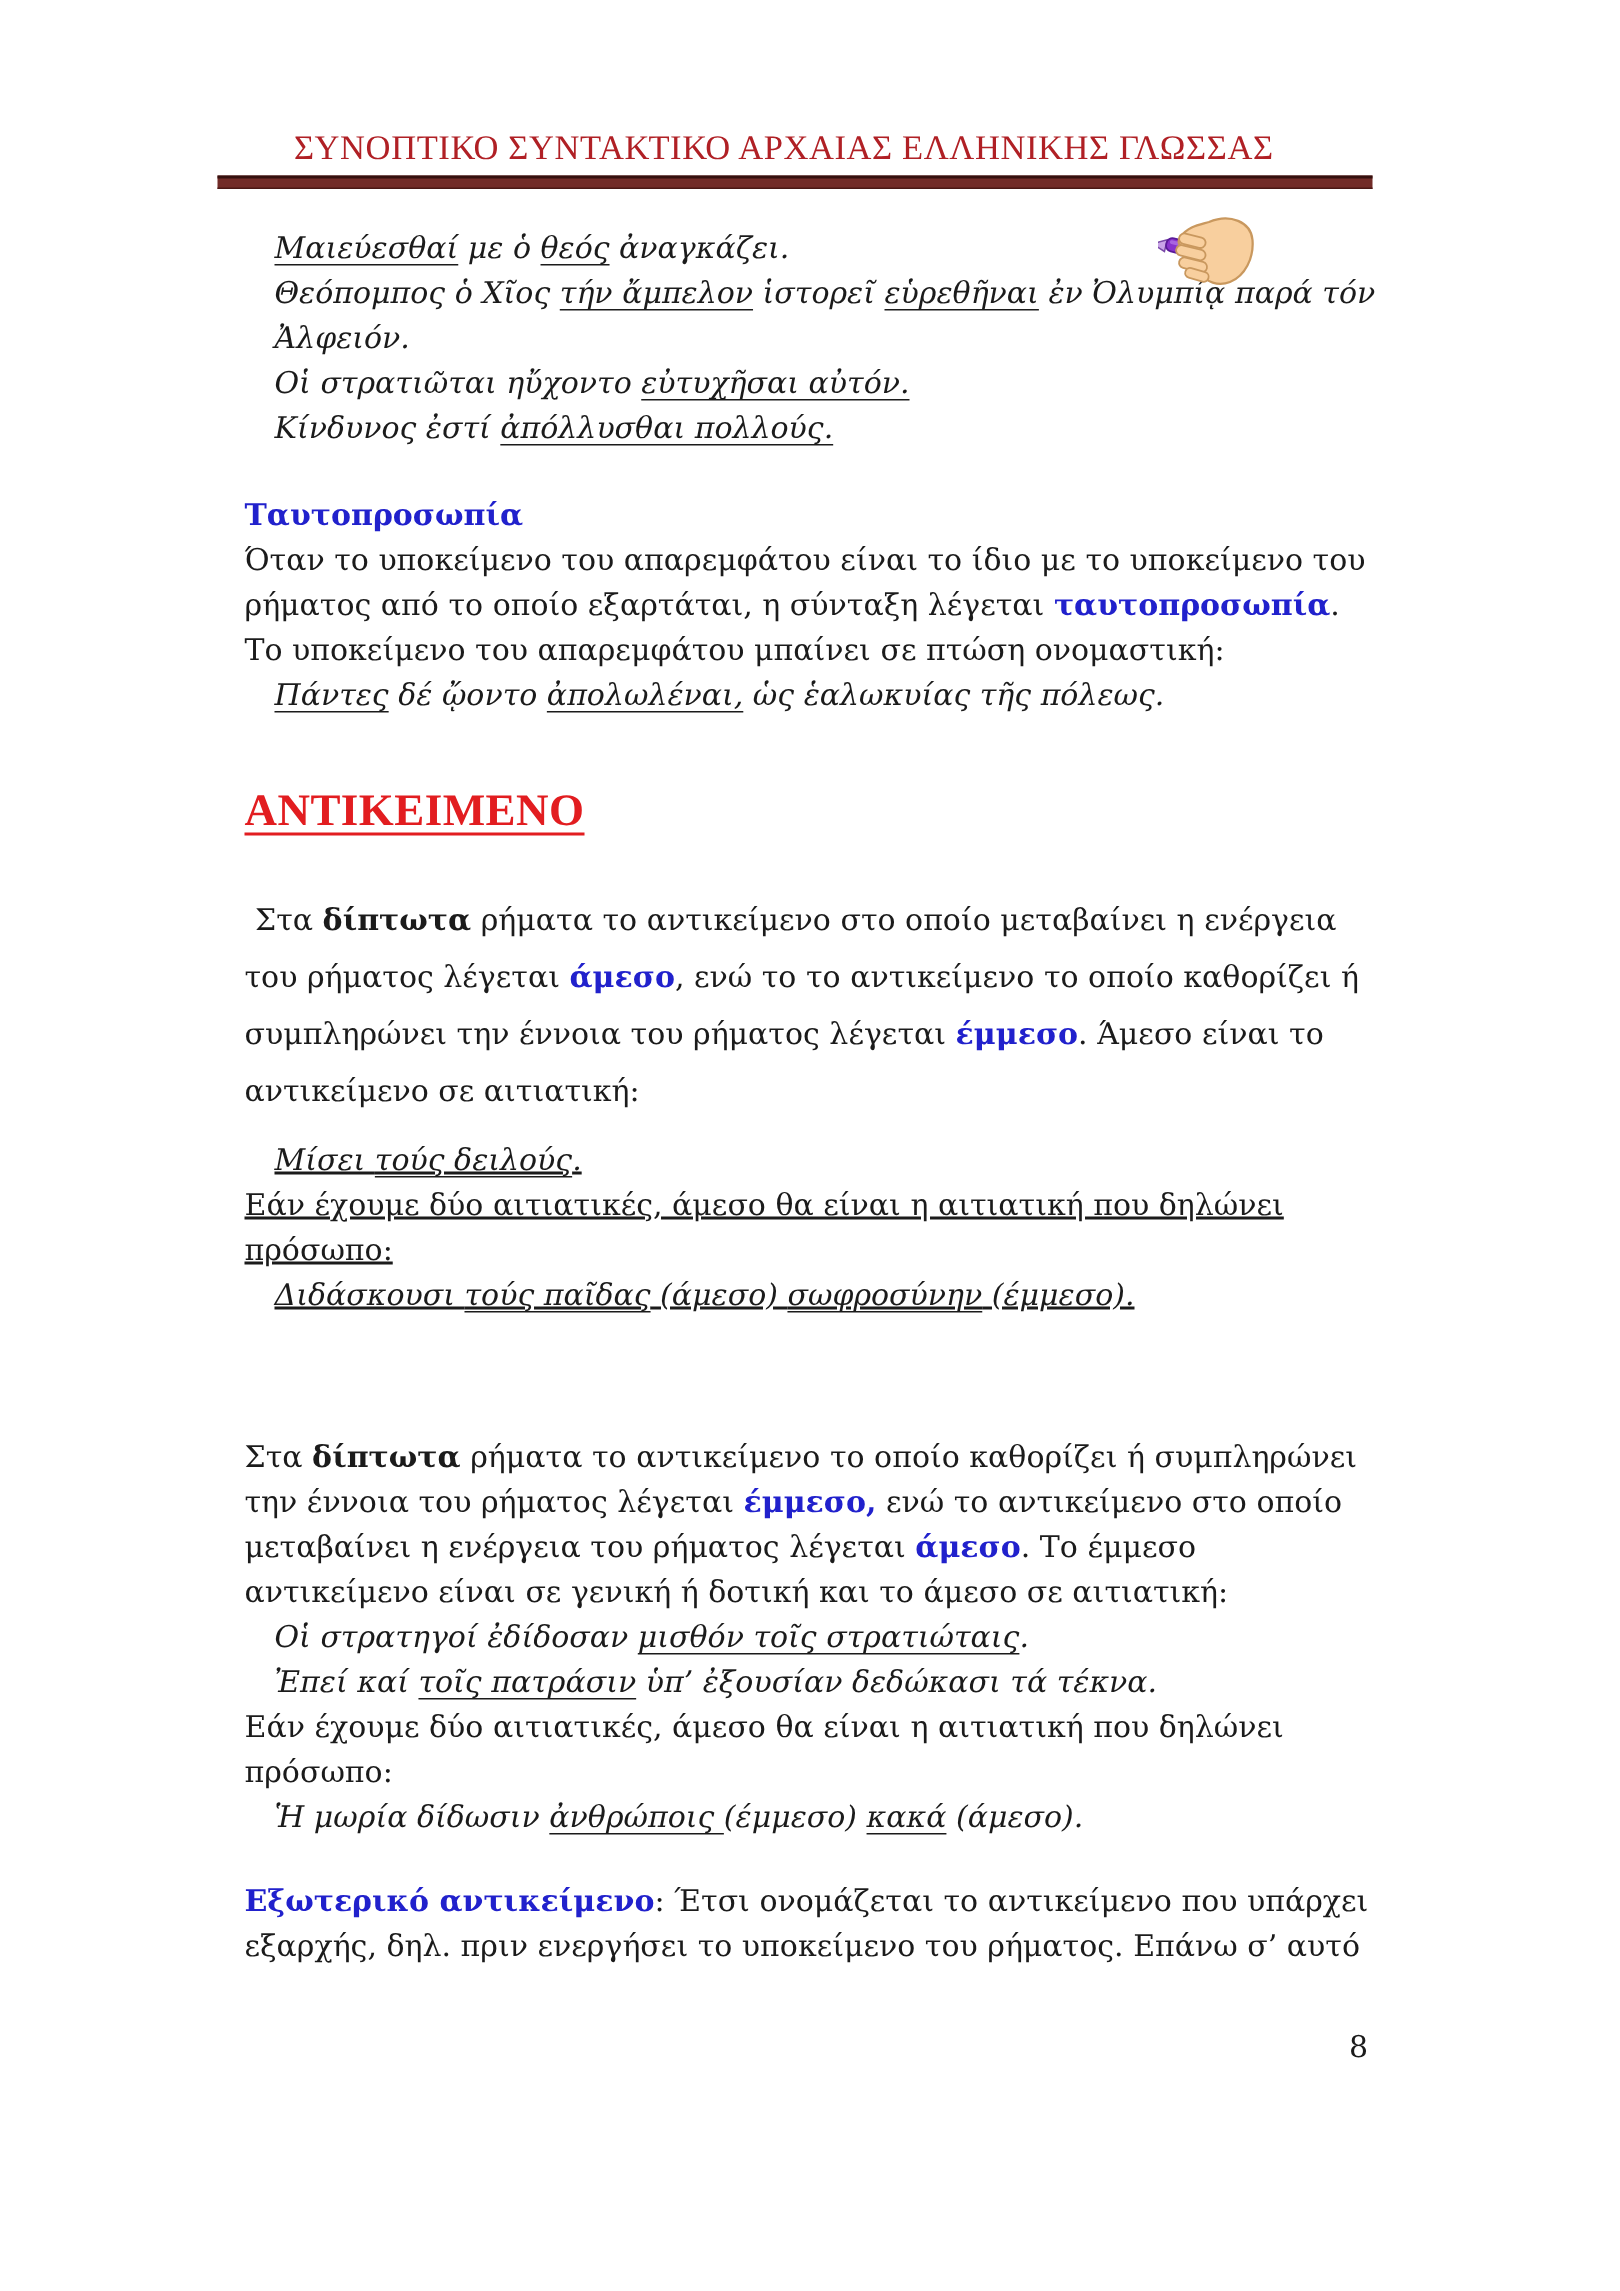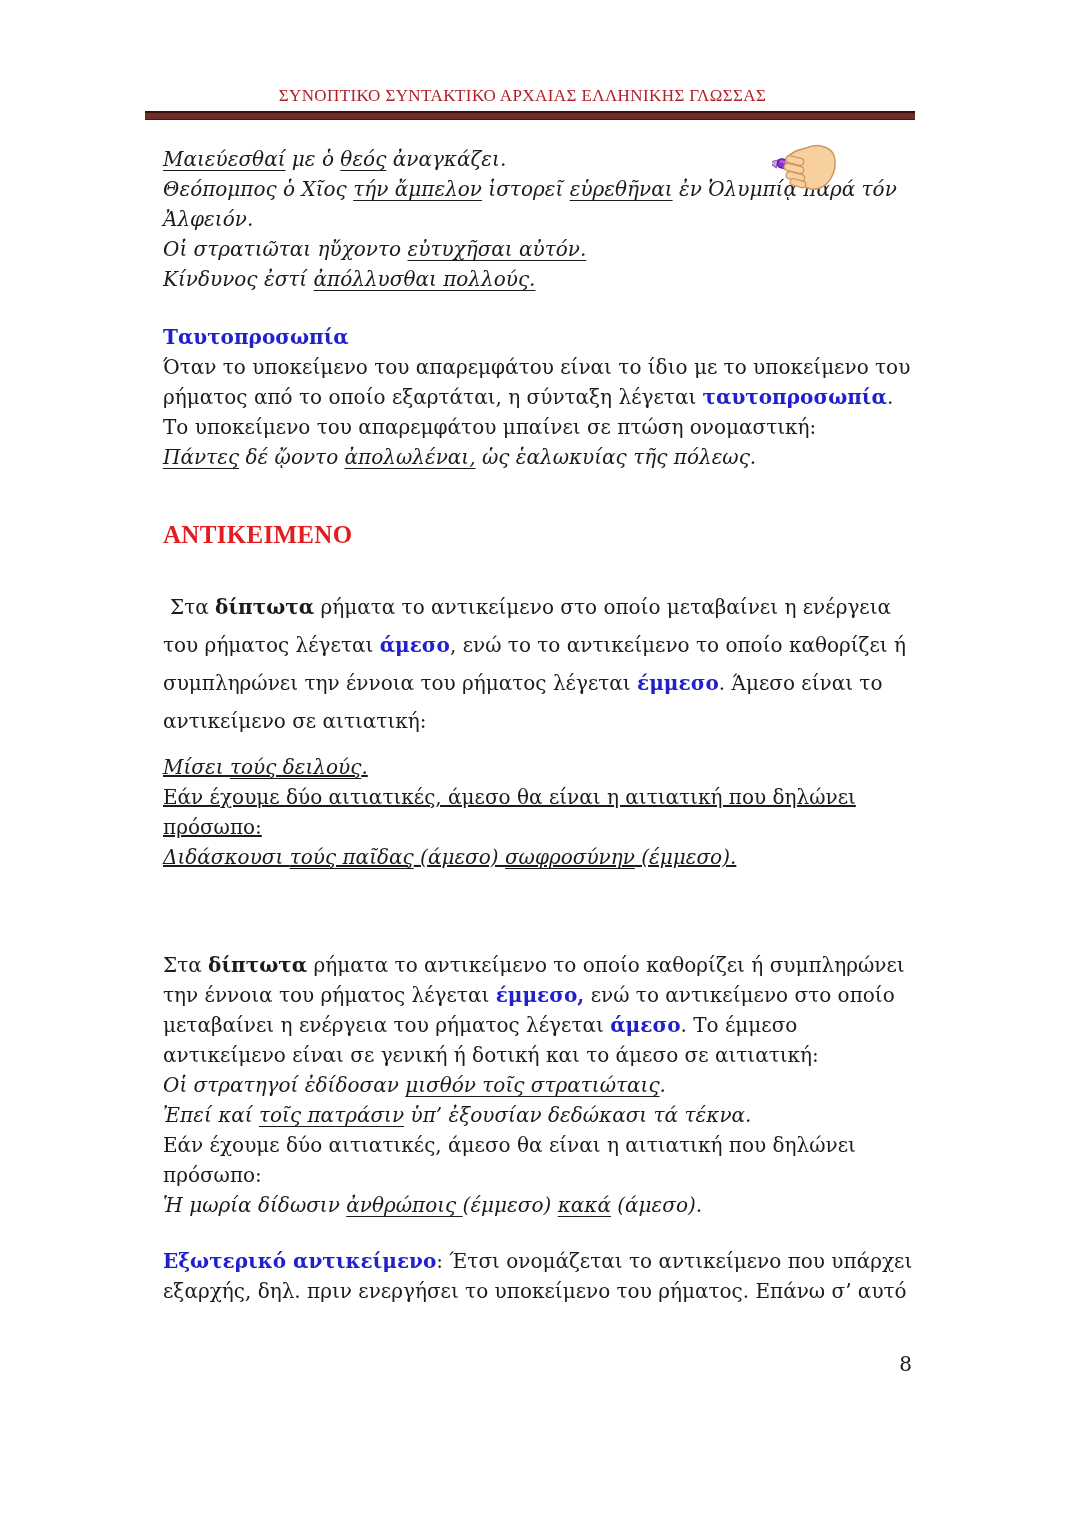--- a/index.html
+++ b/index.html
@@ -10,46 +10,46 @@
     font-family:"DejaVu Serif", serif;
     color:var(--text,#1b1b1b);
     overflow:hidden;
   }
   
   .hdr{position:relative;}
   .hdr-title{
     margin:86px 180px 0 145px;
     text-align:center;
     font-family:"Liberation Serif", serif;
-    font-size:17px;
+    font-size:23px;
     letter-spacing:.4px;
     color:var(--header_red,#b02025);
     white-space:nowrap;
   }
   .hdr-rule{
     margin:5px 0 0 145px;
     width:770px;height:6px;
     background:var(--rule_maroon,#722c28);
     border-top:2px solid var(--rule_edge,#35100e);
     border-bottom:1px solid #4a1815;
   }
   .pen-icon{position:absolute;left:772px;top:56px;}
   
   .bodycol{margin-left:163px;width:756px;font-size:20px;line-height:30px;}
   p{margin:0;}
-  .ex{font-style:italic;}
+  .ex{font-style:italic;margin-left:20px;}
   .u{text-decoration:underline;text-underline-offset:4px;text-decoration-thickness:1.4px;}
   .b{font-weight:bold;}
   .bb{font-weight:bold;color:var(--accent_blue,#2121cc);}
   .h-blue{font-weight:bold;color:var(--accent_blue,#2121cc);line-height:30px;font-size:20px;margin:0;}
   .h-red{
     font-family:"Liberation Serif", serif;
     font-weight:bold;color:var(--accent_red,#e21d20);
-    font-size:25px;line-height:34px;margin:16px 0 8px 0;
-    text-decoration-thickness:2px;text-underline-offset:5px;
+    font-size:30px;line-height:34px;margin:16px 0 8px 0;
+    text-decoration:underline;text-decoration-thickness:2px;text-underline-offset:5px;
     letter-spacing:.3px;
   }
   .wide{line-height:38px;margin-top:36px;}
   .indent{text-indent:7px;}
   #s1{margin-top:24px;}
   #s2{margin-top:28px;}
   #s3{margin-top:46px;}
   #s3 .exgroup{margin-top:12px;text-decoration:underline;}
   #s4{margin-top:78px;}
   #s5{margin-top:26px;}

